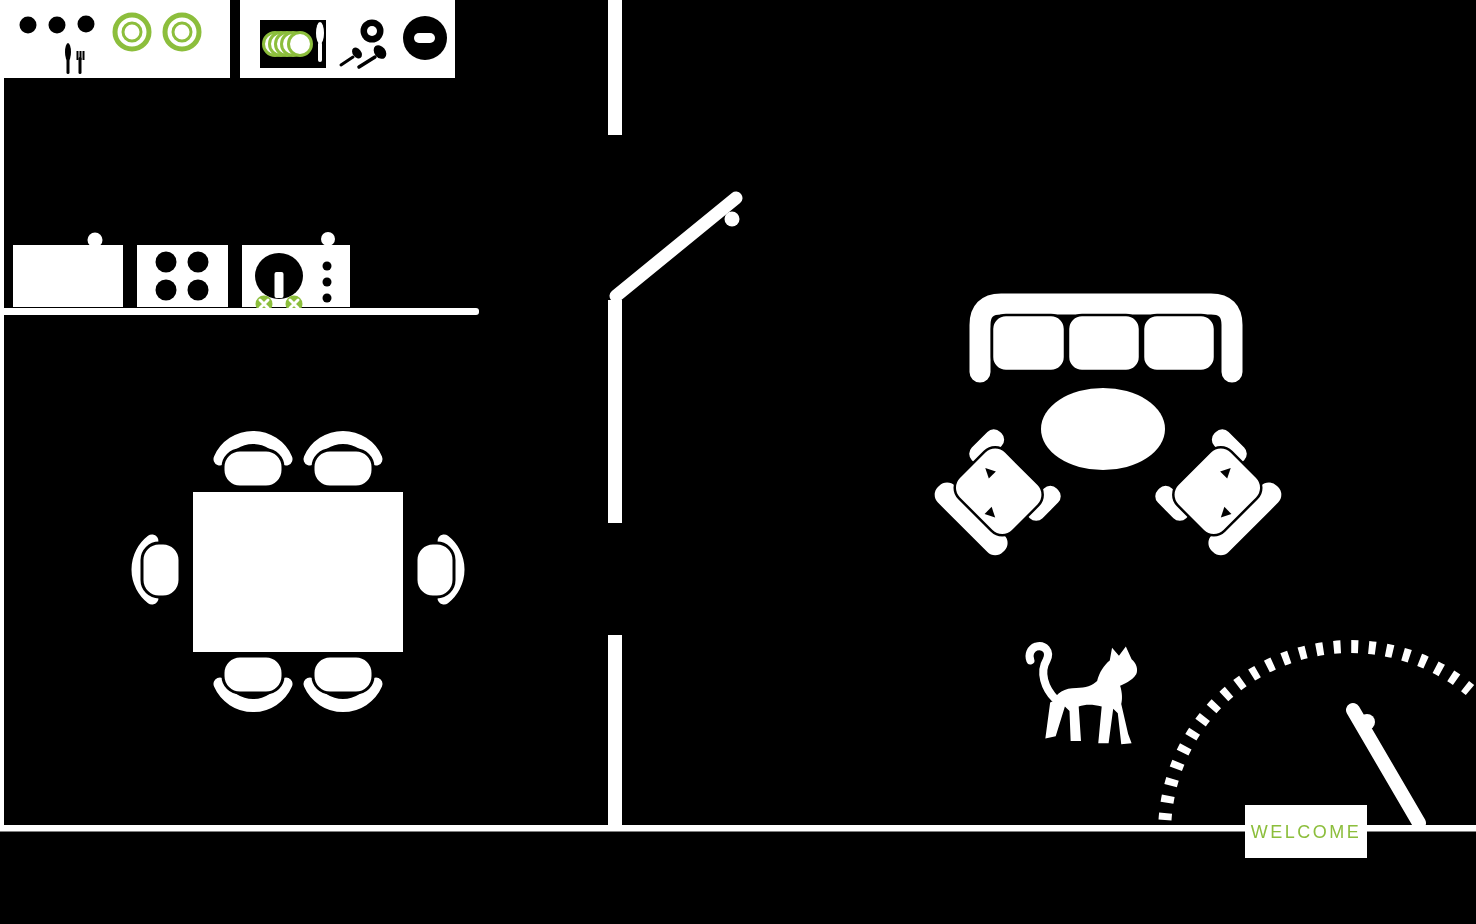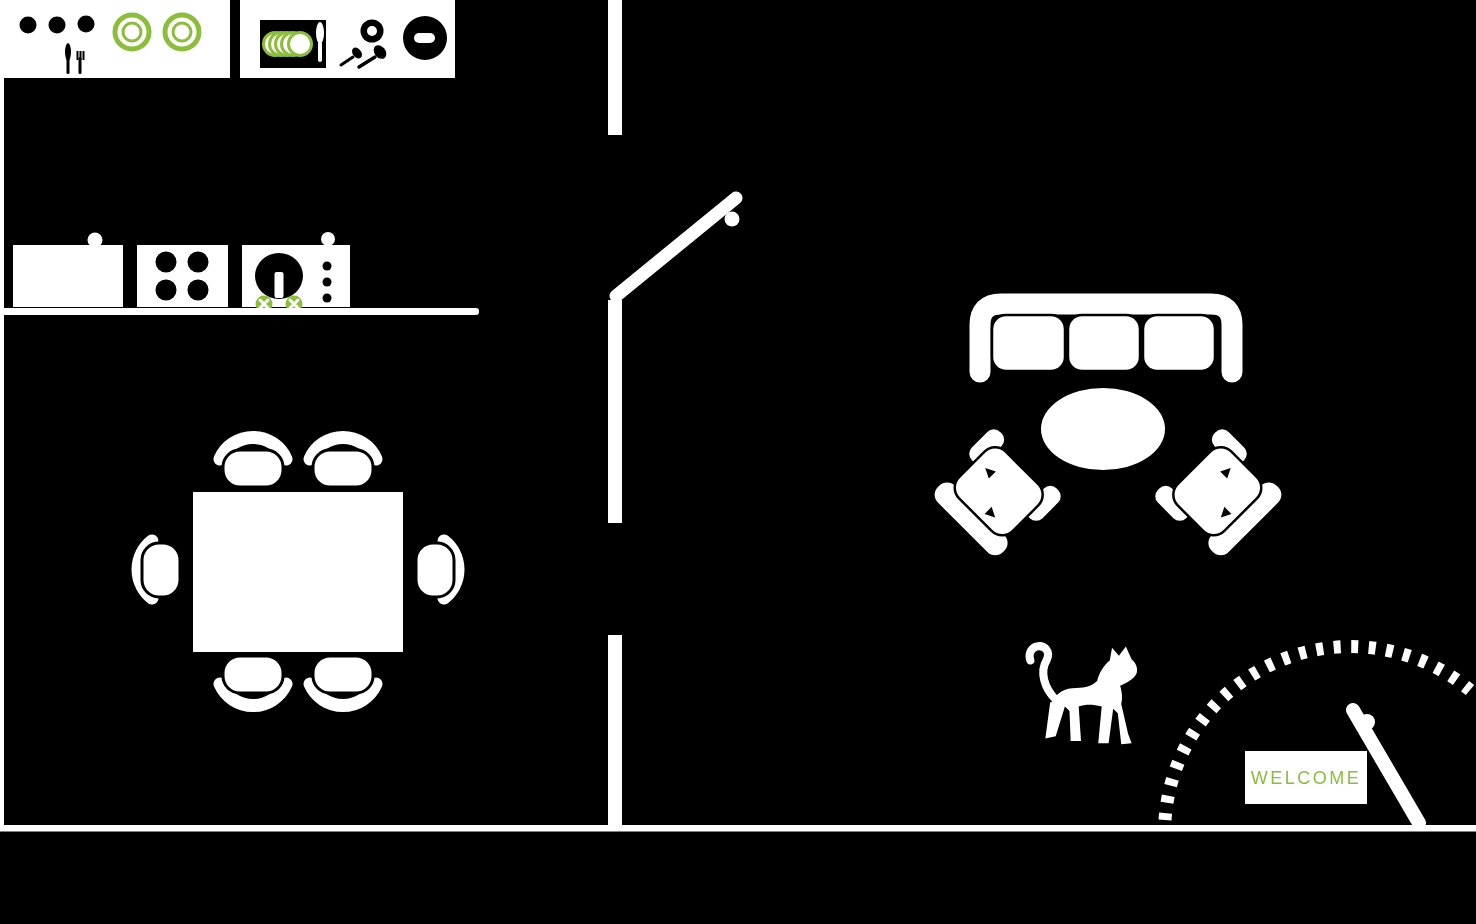--- a/index.html
+++ b/index.html
@@ -1,19 +1,19 @@
 <!DOCTYPE html>
 <html><head>
 <meta charset="utf-8">
 <style>
   html,body{margin:0;padding:0;background:#000;}
   body{width:1476px;height:924px;overflow:hidden;font-family:"Liberation Sans",sans-serif;}
   .stage{position:absolute;left:0;top:0;width:1476px;height:924px;background:#000;}
   .stage svg{position:absolute;left:0;top:0;}
-  .welcome-mat{position:absolute;left:1245px;top:751px;width:122px;height:53px;background:#ffffff;
+  .welcome-mat{position:absolute;left:1245px;top:805px;width:122px;height:53px;background:#ffffff;
                display:flex;align-items:center;justify-content:center;}
   .mat-text{color:#8CBE3C;font-size:18px;font-weight:500;letter-spacing:2.5px;line-height:1;}
 </style>
 </head>
 <body>
 
 <div class="stage">
 <svg width="1476" height="924" viewBox="0 0 1476 924">
 
   <g>

